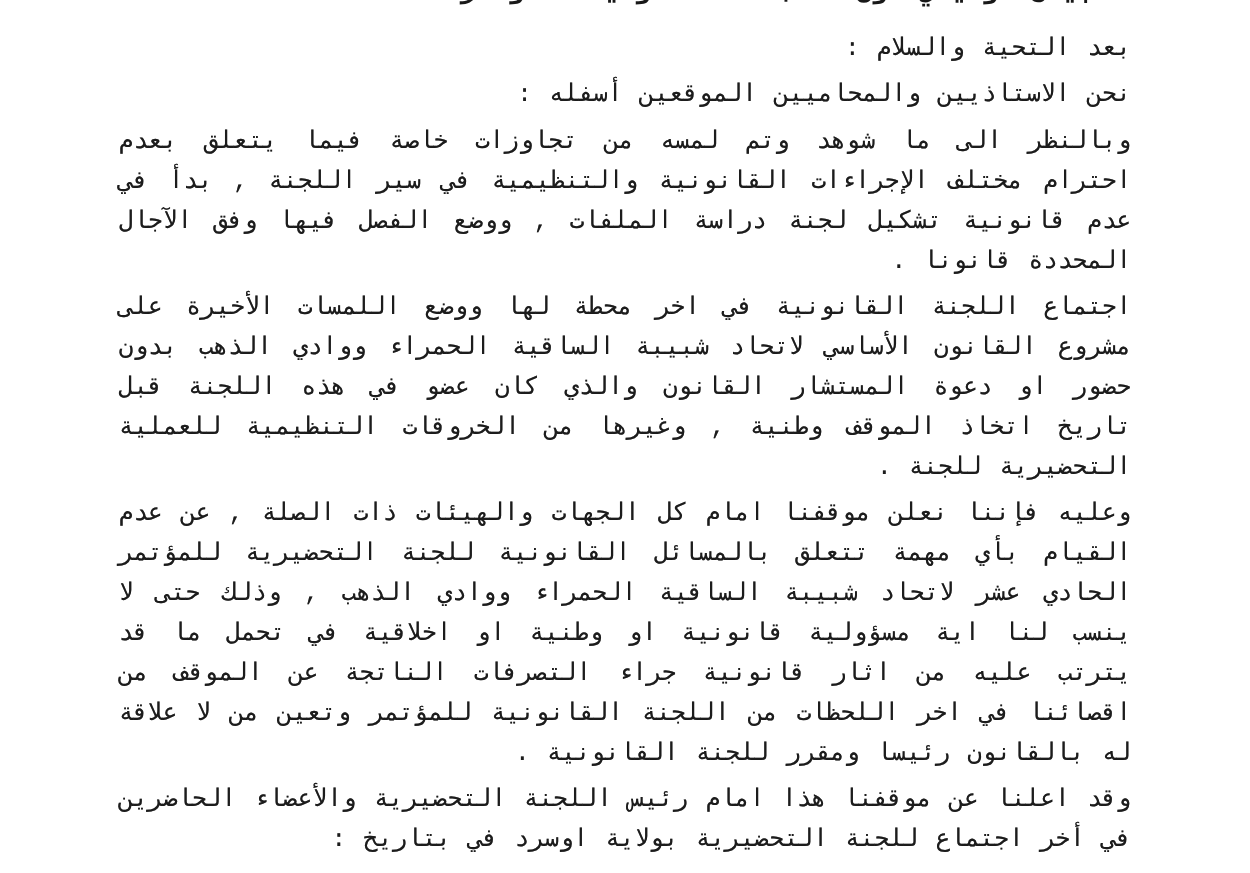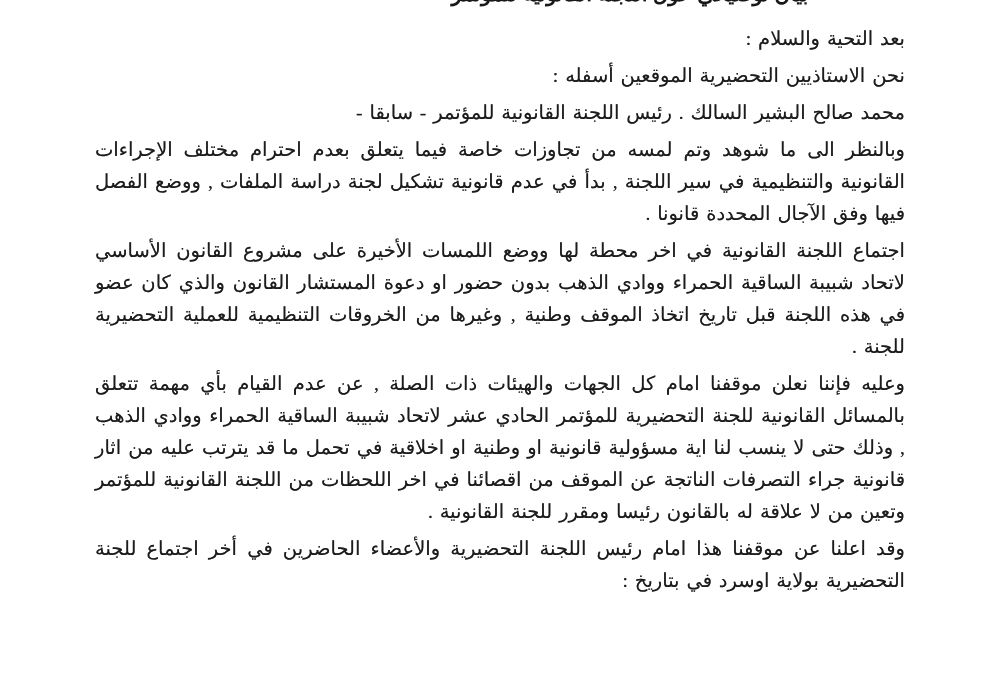--- a/index.html
+++ b/index.html
@@ -8,21 +8,21 @@
     background: #ffffff;
   }
   .page {
     position: relative;
     width: 1000px;
     height: 698px;
     margin: 0 auto;
     background: #ffffff;
     overflow: hidden;
     direction: rtl;
-    font-family: Liberation Serif, serif;
+    font-family: Liberation Mono, monospace;
     color: #1c1c1c;
   }
   
   .clipped-heading {
     position: absolute;
     top: -21px;
     left: 385px;
     width: 490px;
     text-align: center;
     font-size: 21px;
@@ -56,23 +56,22 @@
 <div class="page">
 
   <div class="clipped-heading">
     <span>بيان توضيحي حول اللجنة القانونية للمؤتمر</span>
   </div>
 
   <div class="content">
 
     <p class="line">بعد التحية والسلام :</p>
 
-    <p class="line">نحن الاستاذيين التحضيرية الموقعين أسفله :</p>
+    <p class="line">نحن الاستاذيين والمحاميين الموقعين أسفله :</p>
 
-    <p class="line">محمد صالح البشير السالك . رئيس اللجنة القانونية  للمؤتمر -  سابقا -</p>
 
 
     <p class="para">وبالنظر الى ما شوهد وتم لمسه  من تجاوزات خاصة  فيما يتعلق  بعدم احترام مختلف الإجراءات القانونية والتنظيمية في سير اللجنة  , بدأ في عدم قانونية  تشكيل لجنة دراسة الملفات , ووضع الفصل فيها وفق الآجال المحددة قانونا .</p>
 
 
     <p class="para">اجتماع اللجنة القانونية في اخر محطة لها  ووضع اللمسات الأخيرة على مشروع القانون الأساسي لاتحاد شبيبة الساقية الحمراء ووادي الذهب  بدون حضور  او  دعوة  المستشار القانون والذي كان عضو في  هذه اللجنة قبل تاريخ اتخاذ الموقف وطنية  , وغيرها من الخروقات التنظيمية للعملية التحضيرية للجنة .</p>
 
     <p class="para">وعليه فإننا    نعلن موقفنا امام كل الجهات والهيئات ذات الصلة , عن عدم القيام بأي مهمة تتعلق بالمسائل القانونية للجنة التحضيرية للمؤتمر الحادي عشر لاتحاد شبيبة الساقية الحمراء ووادي الذهب , وذلك حتى لا ينسب لنا اية مسؤولية قانونية او وطنية او اخلاقية في تحمل ما قد يترتب عليه من اثار قانونية جراء التصرفات الناتجة عن الموقف من اقصائنا في اخر اللحظات من اللجنة القانونية للمؤتمر وتعين من لا علاقة له بالقانون رئيسا ومقرر للجنة القانونية .</p>
 
     <p class="para closing">

